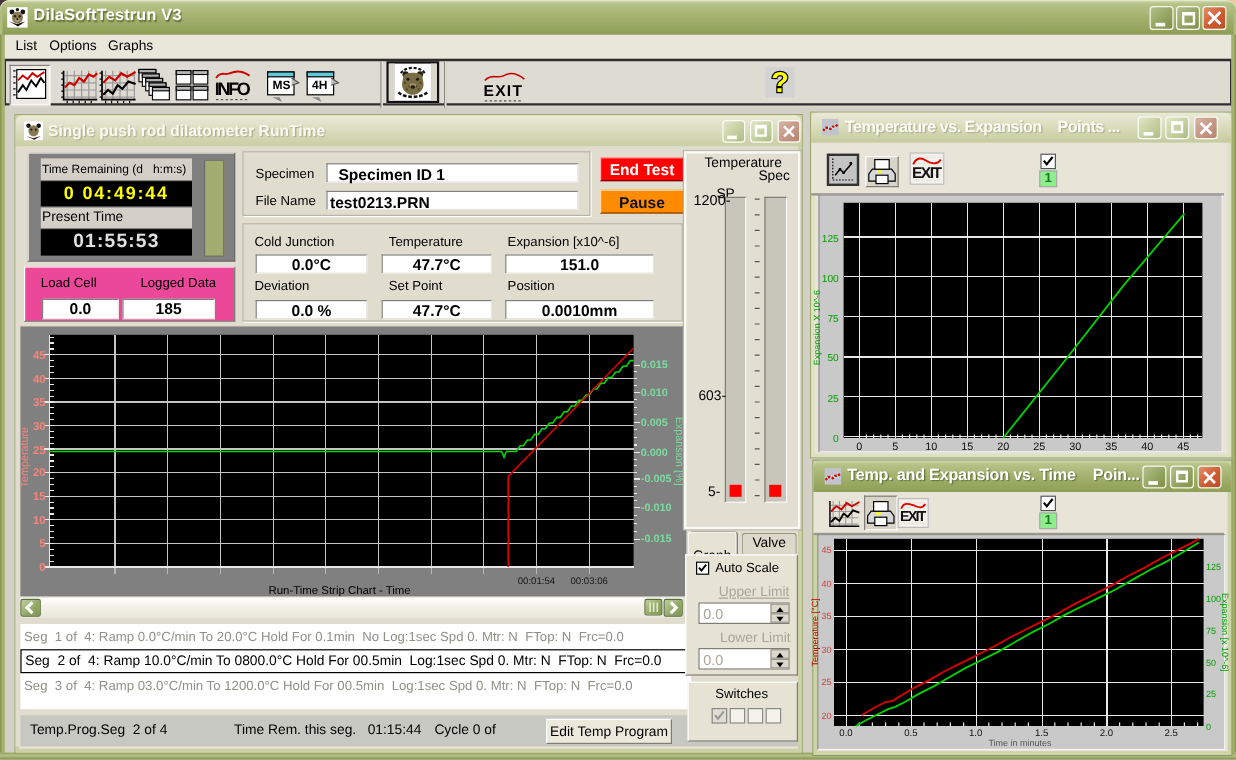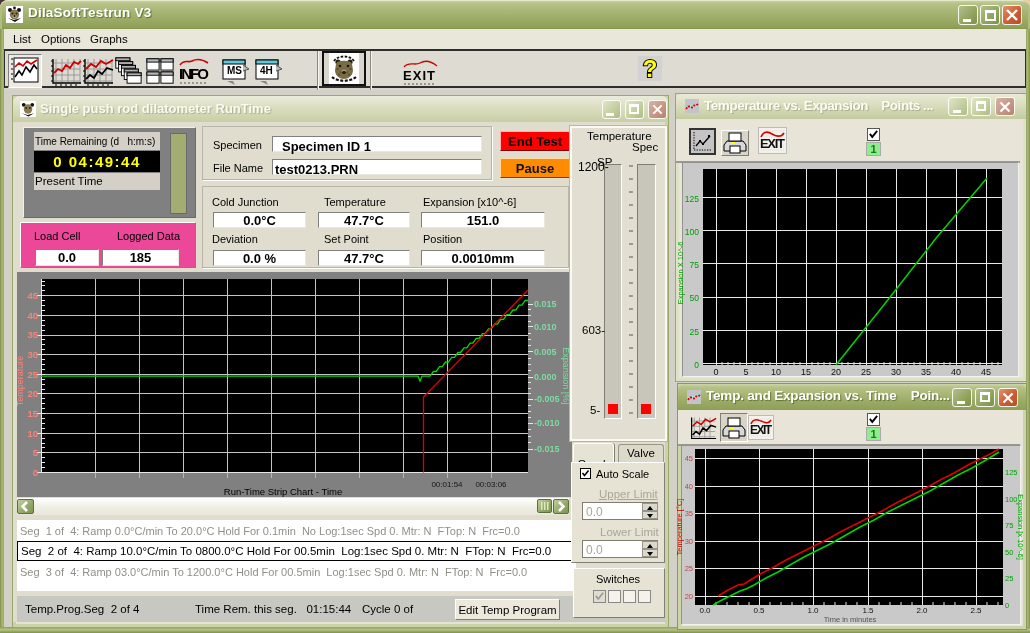--- a/index.html
+++ b/index.html
@@ -213,38 +213,39 @@
           </svg>
    </div>
  </div>
 
  <div class="ab" id="mwc" style="left:-3px;top:23px;width:652px;height:500px;background:#e0ddcf;">
 
   <div class="ab" style="left:10px;top:5px;width:173px;height:91px;background:#808080;border:1px solid;border-color:#f0efe8 #6a6a6a #6a6a6a #f0efe8;">
     <div class="ab" style="left:10px;top:4px;width:126px;height:18px;background:#d4d0c8;font-size:10px;padding:4px 0 0 1px;">Time Remaining (d&nbsp;&nbsp; h:m:s)</div>
     <div class="ab" style="left:10px;top:23px;width:126px;height:21px;background:#000;color:#ffff00;font-size:15px;font-weight:bold;text-align:center;letter-spacing:1.5px;padding-top:2px;">0&nbsp;04:49:44</div>
     <div class="ab" style="left:10px;top:45px;width:126px;height:17px;background:#d4d0c8;font-size:11.5px;padding:2px 0 0 1px;">Present Time</div>
+    <div class="ab" style="left:10px;top:63px;width:126px;height:22px;background:#000;color:#e0e0e0;font-size:16px;font-weight:bold;text-align:center;letter-spacing:1px;padding-top:2px;">01:55:53</div>
     <div class="ab" style="left:146px;top:5px;width:17px;height:81px;background:#a3ad72;border:1px solid #6a6a6a;"></div>
   </div>
 
   <div class="ab raised" style="left:7px;top:100px;width:176px;height:46px;background:#ec4899;">
     <div class="ab lbl" style="left:13px;top:7px;">Load Cell</div>
     <div class="ab lbl" style="left:96px;top:7px;">Logged Data</div>
     <div class="ab white-in val" style="left:14px;top:26px;width:64px;height:17px;">0.0</div>
     <div class="ab white-in val" style="left:81px;top:26px;width:77px;height:17px;">185</div>
   </div>
 
   <div class="ab" style="left:189px;top:4px;width:290px;height:54px;border:1px solid #b8b5a8;box-shadow:1px 1px 0 #fff;background:#e0ddcf;">
     <div class="ab lbl" style="left:10px;top:12px;">Specimen</div>
     <div class="ab white-in" style="left:69px;top:9px;width:210px;height:16px;"><span style="font-size:13px;font-weight:bold;margin-left:9px;">Specimen ID 1</span></div>
     <div class="ab lbl" style="left:10px;top:35px;">File Name</div>
     <div class="ab white-in" style="left:69px;top:32px;width:210px;height:16px;"><span style="font-size:13px;font-weight:bold;margin-left:2px;">test0213.PRN</span></div>
   </div>
 
-  <div class="ab" style="left:487px;top:9px;width:70px;height:20px;background:#ff0000;border:1px solid;border-color:#ffb0b0 #700 #700 #ffb0b0;color:#000000;font-weight:bold;font-size:13px;text-align:center;padding-top:2px;">End Test</div>
+  <div class="ab" style="left:487px;top:9px;width:70px;height:20px;background:#ff0000;border:1px solid;border-color:#ffb0b0 #700 #700 #ffb0b0;color:#ffffff;font-weight:bold;font-size:13px;text-align:center;padding-top:2px;">End Test</div>
   <div class="ab" style="left:487px;top:36px;width:70px;height:20px;background:#ff8c00;border:1px solid;border-color:#ffd9a8 #804000 #804000 #ffd9a8;color:#111;font-weight:bold;font-size:13px;text-align:center;padding-top:2px;">Pause</div>
 
   <div class="ab" style="left:189px;top:64px;width:367px;height:82px;border:1px solid #b8b5a8;box-shadow:1px 1px 0 #fff;background:#e0ddcf;">
     <div class="ab lbl" style="left:9px;top:9px;">Cold Junction</div>
     <div class="ab lbl" style="left:121px;top:9px;">Temperature</div>
     <div class="ab lbl" style="left:220px;top:9px;">Expansion [x10^-6]</div>
     <div class="ab white-in val" style="left:10px;top:25px;width:93px;height:16px;">0.0°C</div>
     <div class="ab white-in val" style="left:115px;top:25px;width:92px;height:16px;">47.7°C</div>
     <div class="ab white-in val" style="left:218px;top:25px;width:124px;height:16px;">151.0</div>
     <div class="ab lbl" style="left:9px;top:46px;">Deviation</div>

